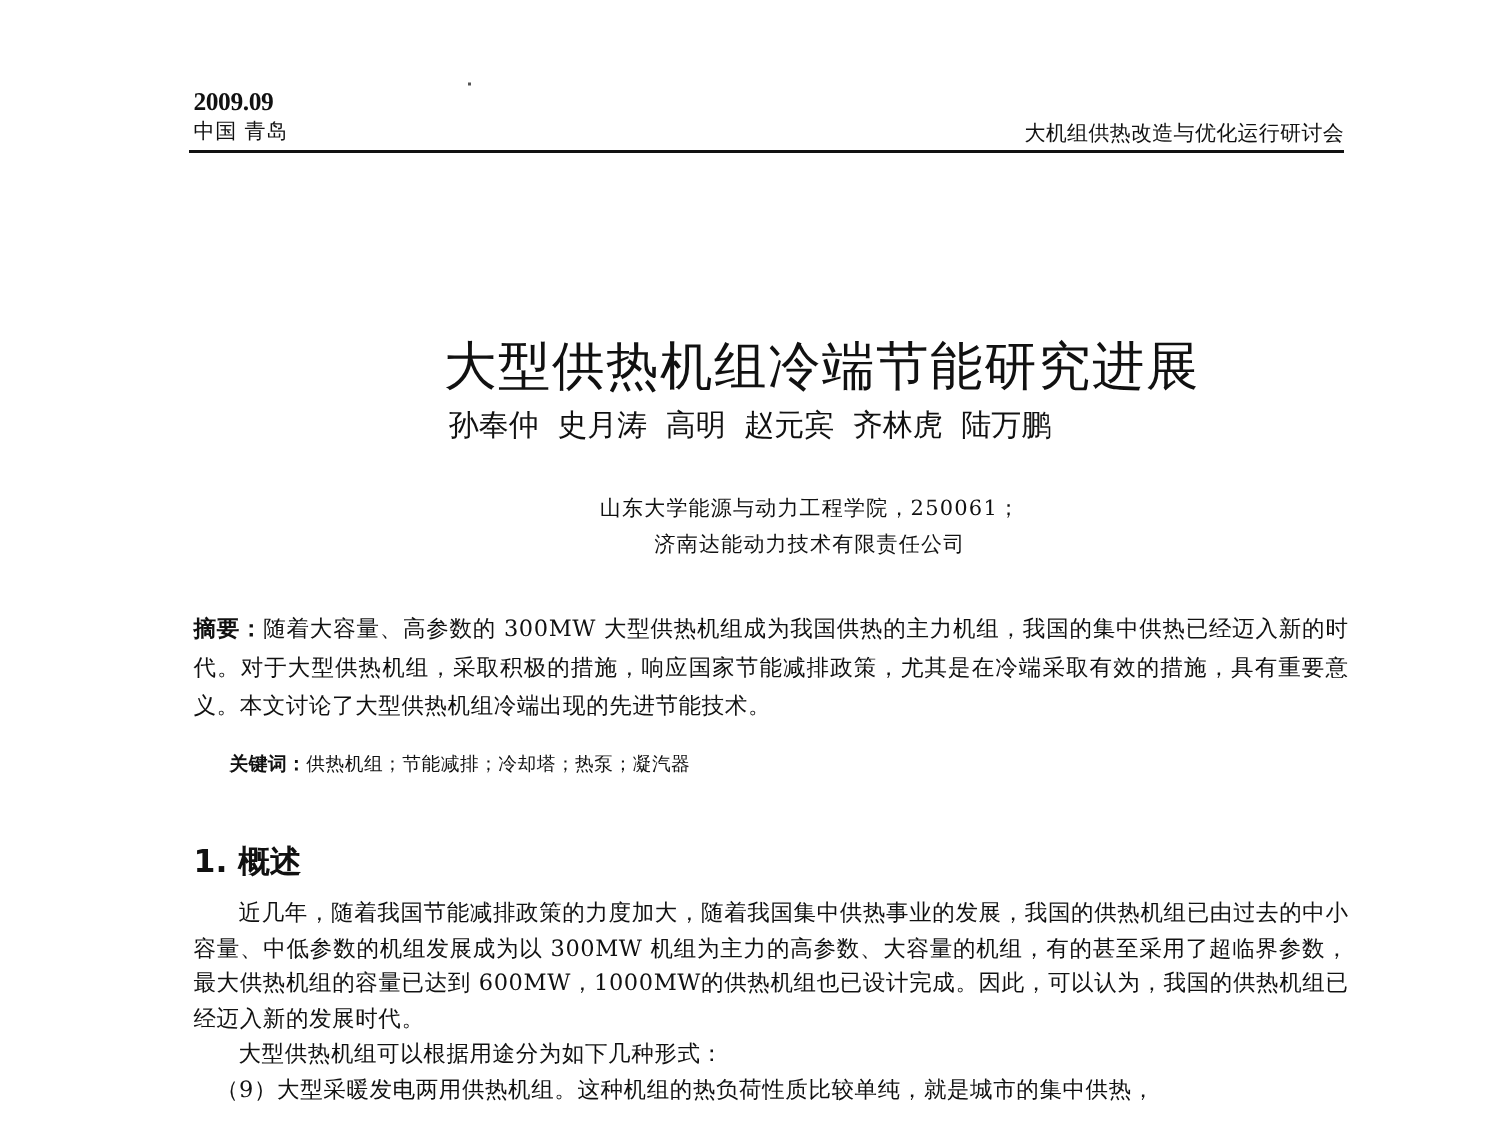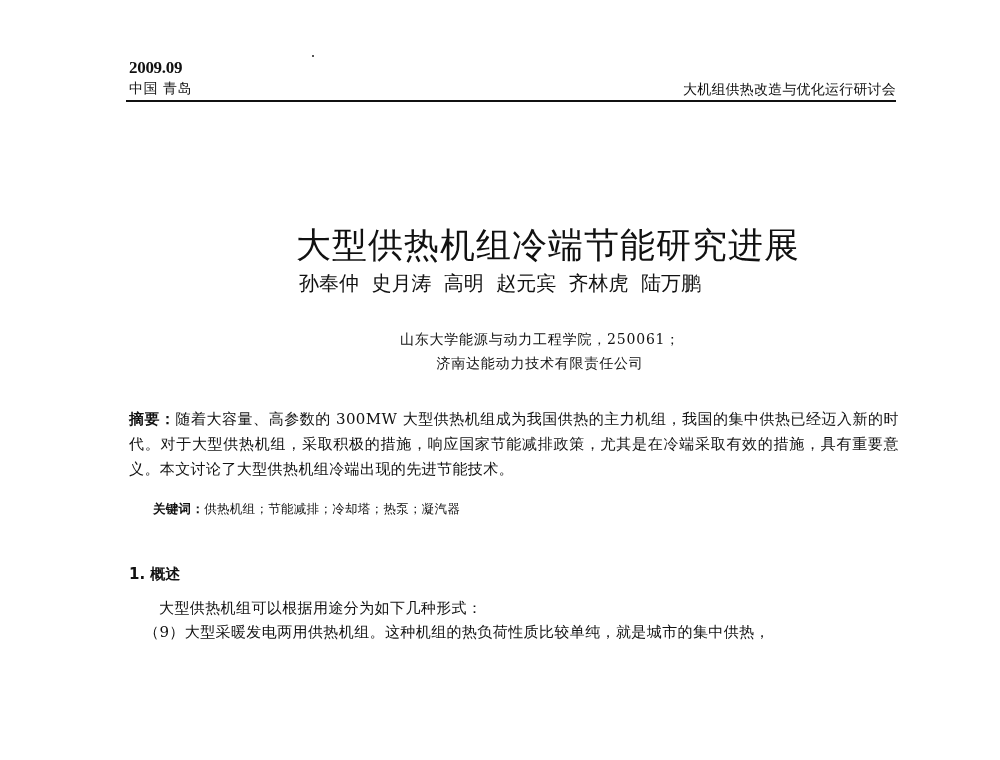--- a/index.html
+++ b/index.html
@@ -111,21 +111,21 @@
       line-height: 18px;
       letter-spacing: 0.3px;
     }
     .keywords .lbl {
       font-weight: bold;
       margin-left: 24px;
     }
     .section {
       position: absolute;
       left: 129px; top: 563px;
-      font-size: 15px;
+      font-size: 21px;
       line-height: 22px;
       font-weight: bold;
     }
     .body {
       position: absolute;
       left: 129px; top: 597px;
       width: 770px;
       font-family: "DejaVu Serif", serif;
       font-size: 15px;
       line-height: 23.5px;
@@ -160,16 +160,17 @@
     <span class="lbl">摘要：</span><span>随着大容量、高参数的 300MW 大型供热机组成为我国供热的主力机组，我国的集中供热已经迈入新的时代。对于大型供热机组，采取积极的措施，响应国家节能减排政策，尤其是在冷端采取有效的措施，具有重要意义。本文讨论了大型供热机组冷端出现的先进节能技术。</span>
   </div>
 
   <div class="keywords">
     <span class="lbl">关键词：</span><span>供热机组；节能减排；冷却塔；热泵；凝汽器</span>
   </div>
 
   <div class="section">1. 概述</div>
 
   <div class="body">
+    <p class="indent">近几年，随着我国节能减排政策的力度加大，随着我国集中供热事业的发展，我国的供热机组已由过去的中小容量、中低参数的机组发展成为以 300MW 机组为主力的高参数、大容量的机组，有的甚至采用了超临界参数，最大供热机组的容量已达到 600MW，1000MW的供热机组也已设计完成。因此，可以认为，我国的供热机组已经迈入新的发展时代。</p>
     <p class="indent">大型供热机组可以根据用途分为如下几种形式：</p>
     <p class="item">（9）大型采暖发电两用供热机组。这种机组的热负荷性质比较单纯，就是城市的集中供热，</p>
   </div>
 </div>
 
 </body></html>

